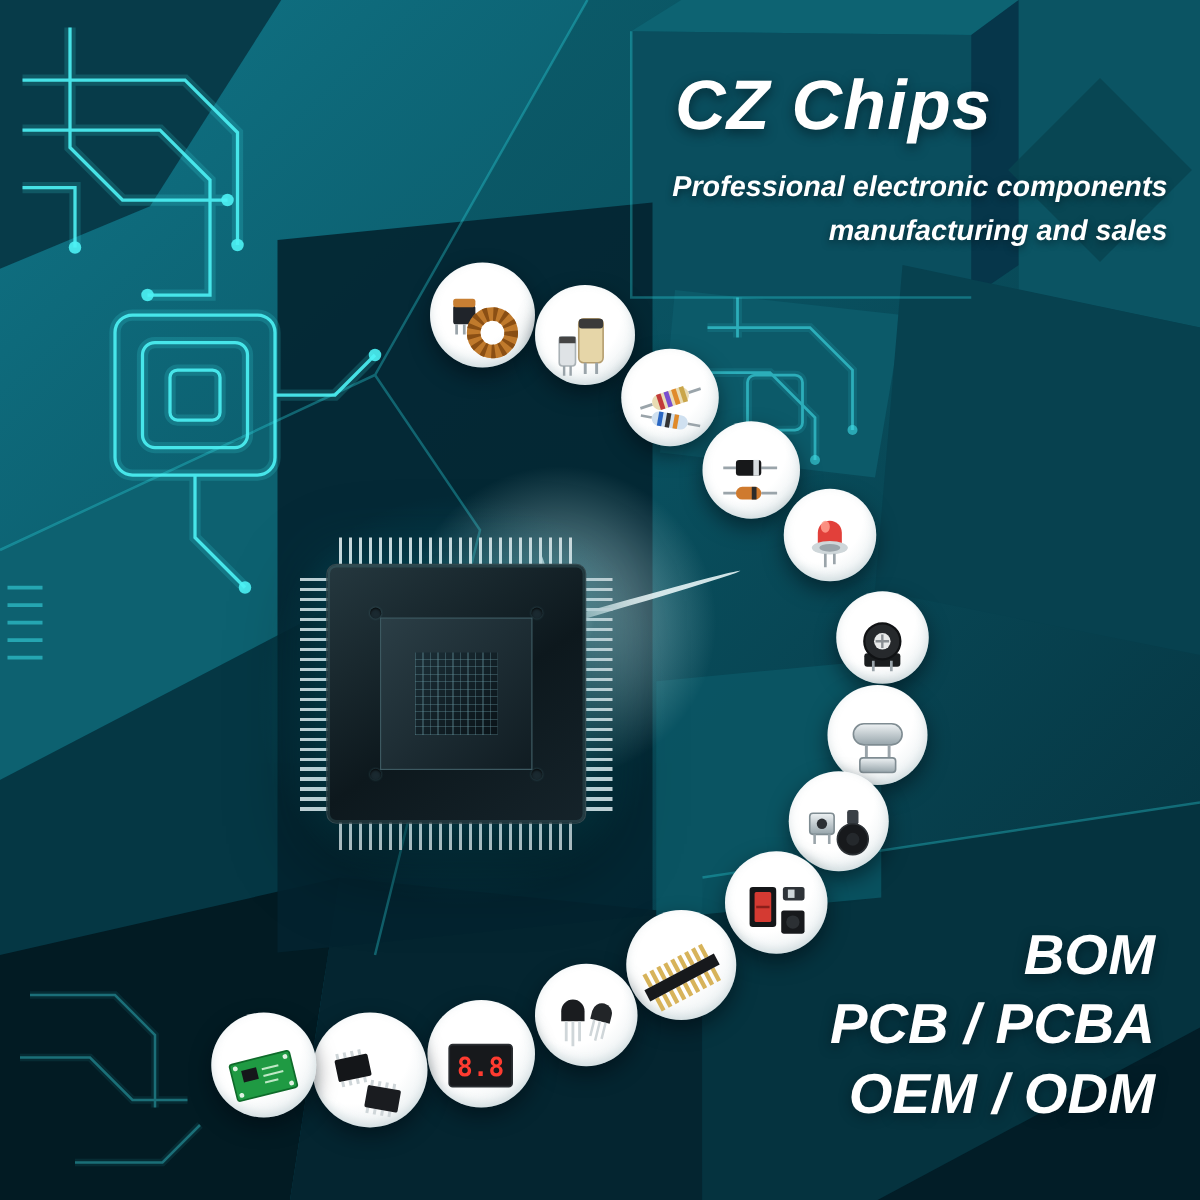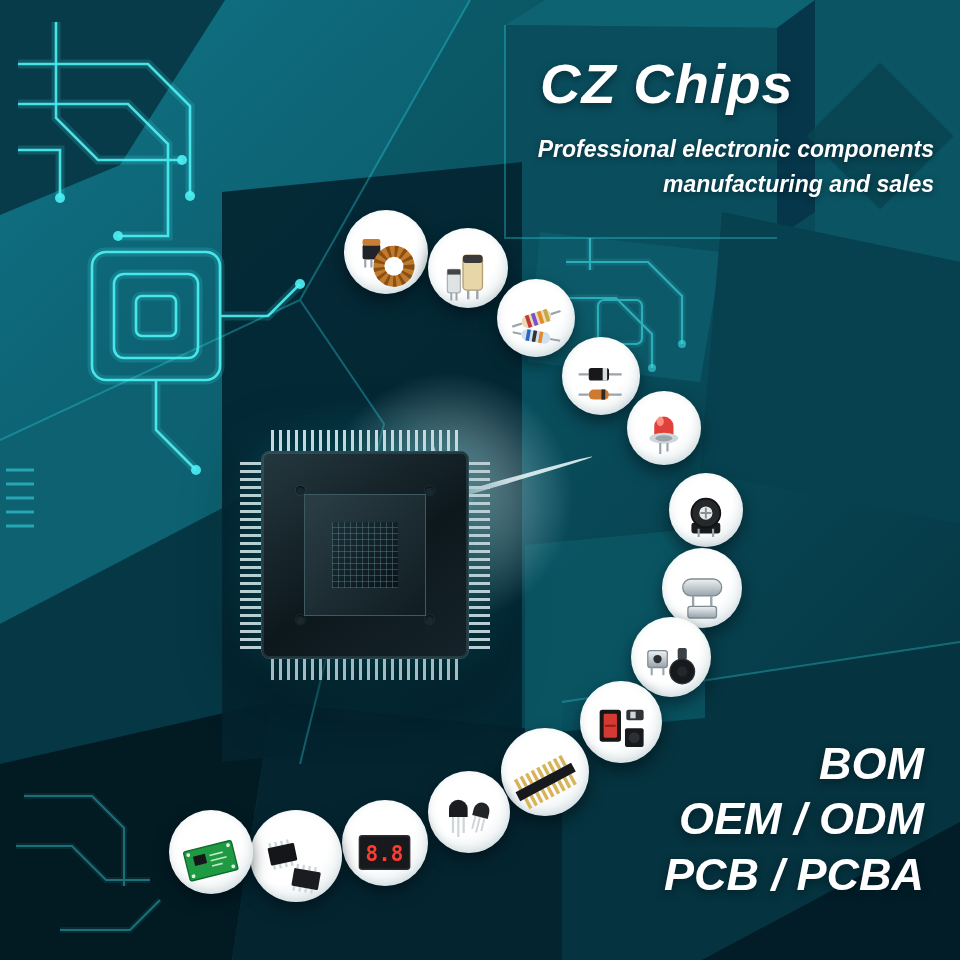--- a/index.html
+++ b/index.html
@@ -366,17 +366,17 @@
 
   <h1 class="title">CZ Chips</h1>
 
   <div class="subtitle">
     <div>Professional electronic components</div>
     <div>manufacturing and sales</div>
   </div>
 
   <div class="services">
     <div class="service">BOM</div>
+    <div class="service">PCB / PCBA</div>
     <div class="service">OEM / ODM</div>
-    <div class="service">PCB / PCBA</div>
   </div>
 
 </div>
 
 </body></html>

